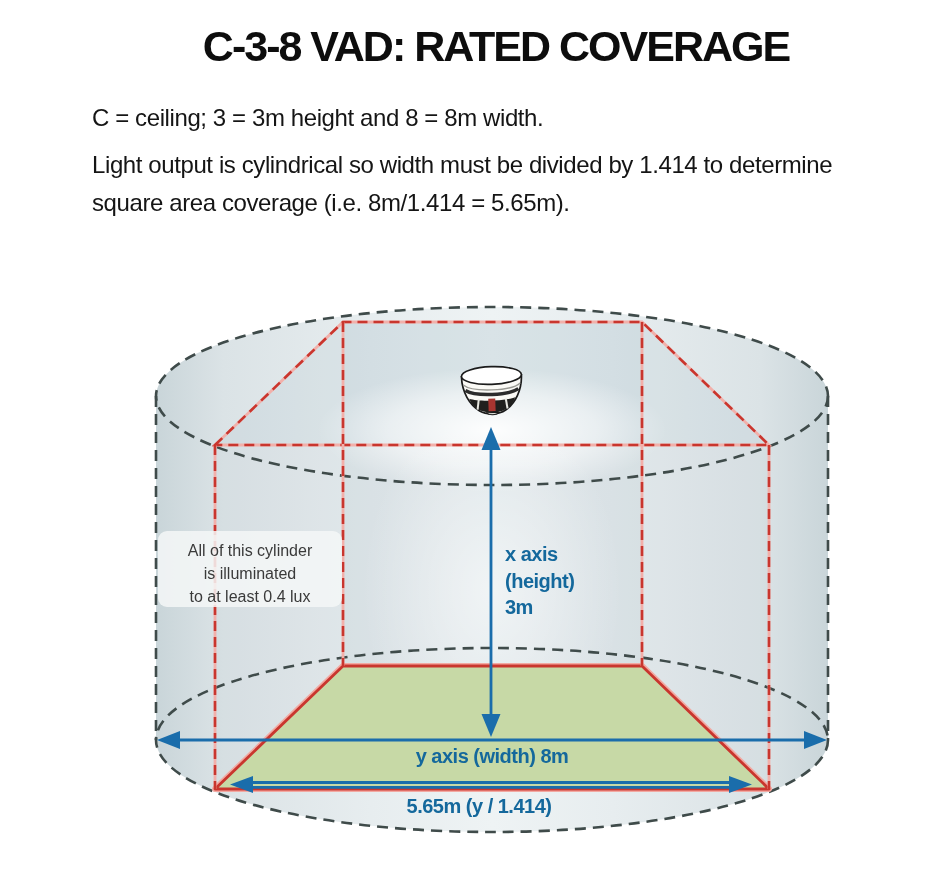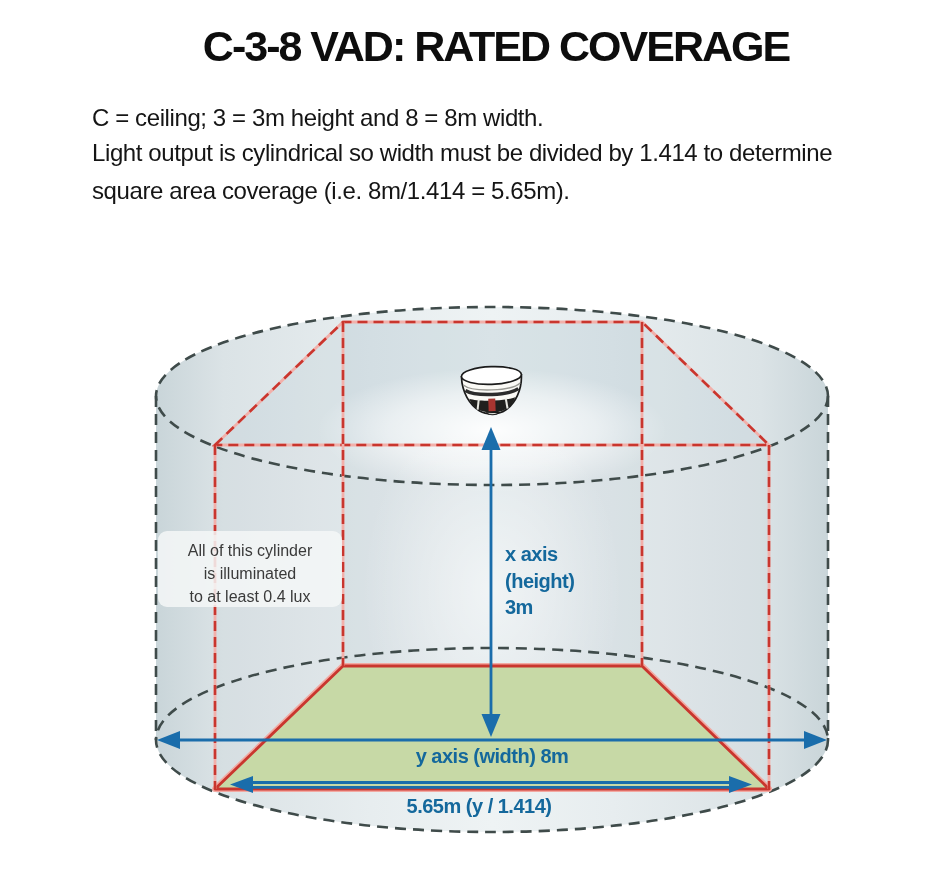--- a/index.html
+++ b/index.html
@@ -3,21 +3,21 @@
 <meta charset="utf-8">
 <style>
   html,body{margin:0;padding:0;background:#ffffff;}
   .page{position:relative;width:932px;height:872px;overflow:hidden;
         font-family:"Liberation Sans","DejaVu Sans",sans-serif;background:#ffffff;border-radius:30px;}
   .title{position:absolute;top:22px;left:60px;width:872px;text-align:center;
          font-size:43px;font-weight:bold;letter-spacing:-2px;color:#0d0d0d;}
   .para{position:absolute;left:92px;width:805px;font-size:24px;line-height:37.5px;
         color:#151515;letter-spacing:-0.4px;}
   .p1{top:99px;}
-  .p2{top:134px;}
+  .p2{top:146px;}
   .diagram{position:absolute;left:0;top:285px;width:932px;height:587px;}
 
   
   .dash-dark{stroke:#3f4b4a;stroke-width:2.6;fill:none;stroke-dasharray:11 7;}
   .pink-under{stroke:#f2b0aa;stroke-width:2.8;fill:none;}
   .dash-red{stroke:#c9362e;stroke-width:2.6;fill:none;stroke-dasharray:10 6;}
   .arrow-line{stroke:#1a6dab;stroke-width:2.8;fill:none;}
   .arrow-head{fill:#1a6dab;}
   .blue-label{fill:#14689c;font-weight:bold;font-size:20px;letter-spacing:-0.5px;}
   .note-text{fill:#3a3a3a;font-size:16px;}

